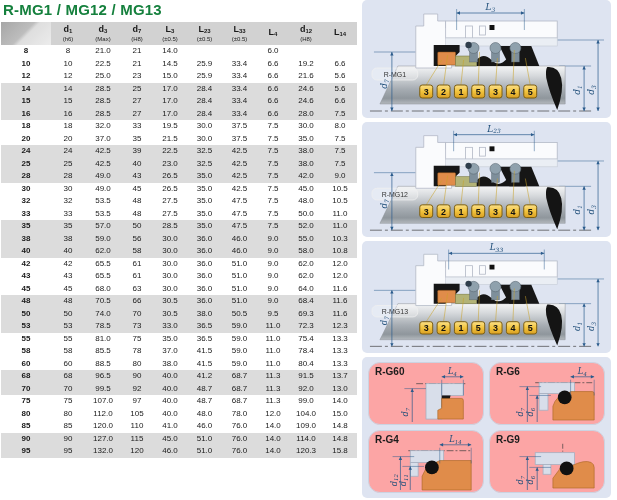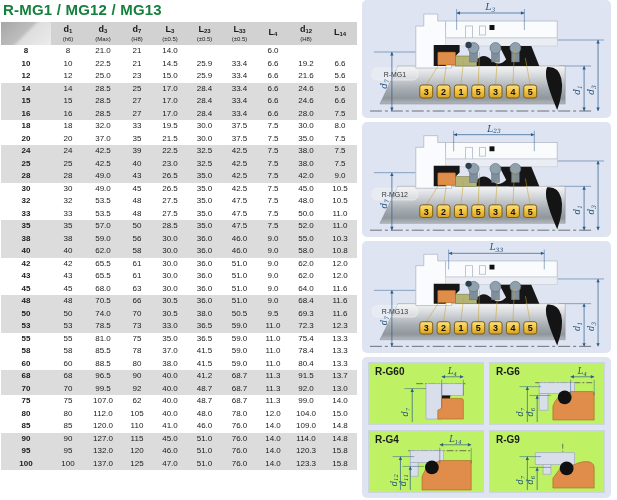--- a/index.html
+++ b/index.html
@@ -18,21 +18,21 @@
   .htol{font-size:6px;font-weight:normal;line-height:7px;color:#222;}
   tbody td{font-size:8px;height:12.5px;line-height:12.5px;white-space:nowrap;}
   tbody td.sz{font-weight:bold;}
   tr.band{background:#dcdcdc;}
   
   .sect{position:absolute;left:362px;width:249px;background:#dee4f1;border-radius:5px;overflow:hidden;}
   #s1{top:0;height:118px;} #s2{top:122px;height:115px;} #s3{top:241px;height:112px;}
   #s4{top:357px;height:141px;}
   .cards{position:absolute;inset:0;display:grid;grid-template-columns:116px 116px;grid-template-rows:63px 63px;
          gap:5px;padding:5px 6px;}
-  .card{background:#bef264;border:1px solid #ccd3e1;border-radius:0;position:relative;}
+  .card{background:#fca5a5;border:1px solid #ccd3e1;border-radius:12px;position:relative;}
   .card .lbl{position:absolute;left:6px;top:3px;font-size:10px;font-weight:bold;color:#1c1c1c;z-index:2;}
   .card svg{position:absolute;left:0;top:0;}
   
   .dl{stroke:#2a5b8c;stroke-width:.7;fill:none;}
   .gl{stroke:#2a5b8c;stroke-width:.5;fill:none;}
   .df{fill:#2a5b8c;}
   .dim{font:italic 9px "DejaVu Serif",serif;fill:#1f4e79;}
   .dimS{font:italic 8.5px "DejaVu Serif",serif;fill:#1f4e79;}
   .housing{fill:#fafbfd;stroke:#b2b8c5;stroke-width:.8;}
   .housing2{fill:#d8deea;stroke:#a6afc0;stroke-width:.8;}
@@ -431,21 +431,21 @@
           <td>48.7</td>
           <td>68.7</td>
           <td>11.3</td>
           <td>92.0</td>
           <td>13.0</td>
         </tr>
         <tr>
           <td class="sz">75</td>
           <td>75</td>
           <td>107.0</td>
-          <td>62</td>
+          <td>97</td>
           <td>40.0</td>
           <td>48.7</td>
           <td>68.7</td>
           <td>11.3</td>
           <td>99.0</td>
           <td>14.0</td>
         </tr>
         <tr>
           <td class="sz">80</td>
           <td>80</td>
@@ -485,32 +485,20 @@
         <tr class="band">
           <td class="sz">95</td>
           <td>95</td>
           <td>132.0</td>
           <td>120</td>
           <td>46.0</td>
           <td>51.0</td>
           <td>76.0</td>
           <td>14.0</td>
           <td>120.3</td>
-          <td>15.8</td>
-        </tr>
-        <tr class="band">
-          <td class="sz">100</td>
-          <td>100</td>
-          <td>137.0</td>
-          <td>125</td>
-          <td>47.0</td>
-          <td>51.0</td>
-          <td>76.0</td>
-          <td>14.0</td>
-          <td>123.3</td>
           <td>15.8</td>
         </tr>
       </tbody>
   </table>
 </div>
 
 <div class="sect" id="s1"><svg width="249" height="118" viewBox="0 0 250 118" preserveAspectRatio="none">
   <defs>
     <linearGradient id="metal1" x1="0" y1="0" x2="0" y2="1">
       <stop offset="0" stop-color="#f4f5f6"></stop>

